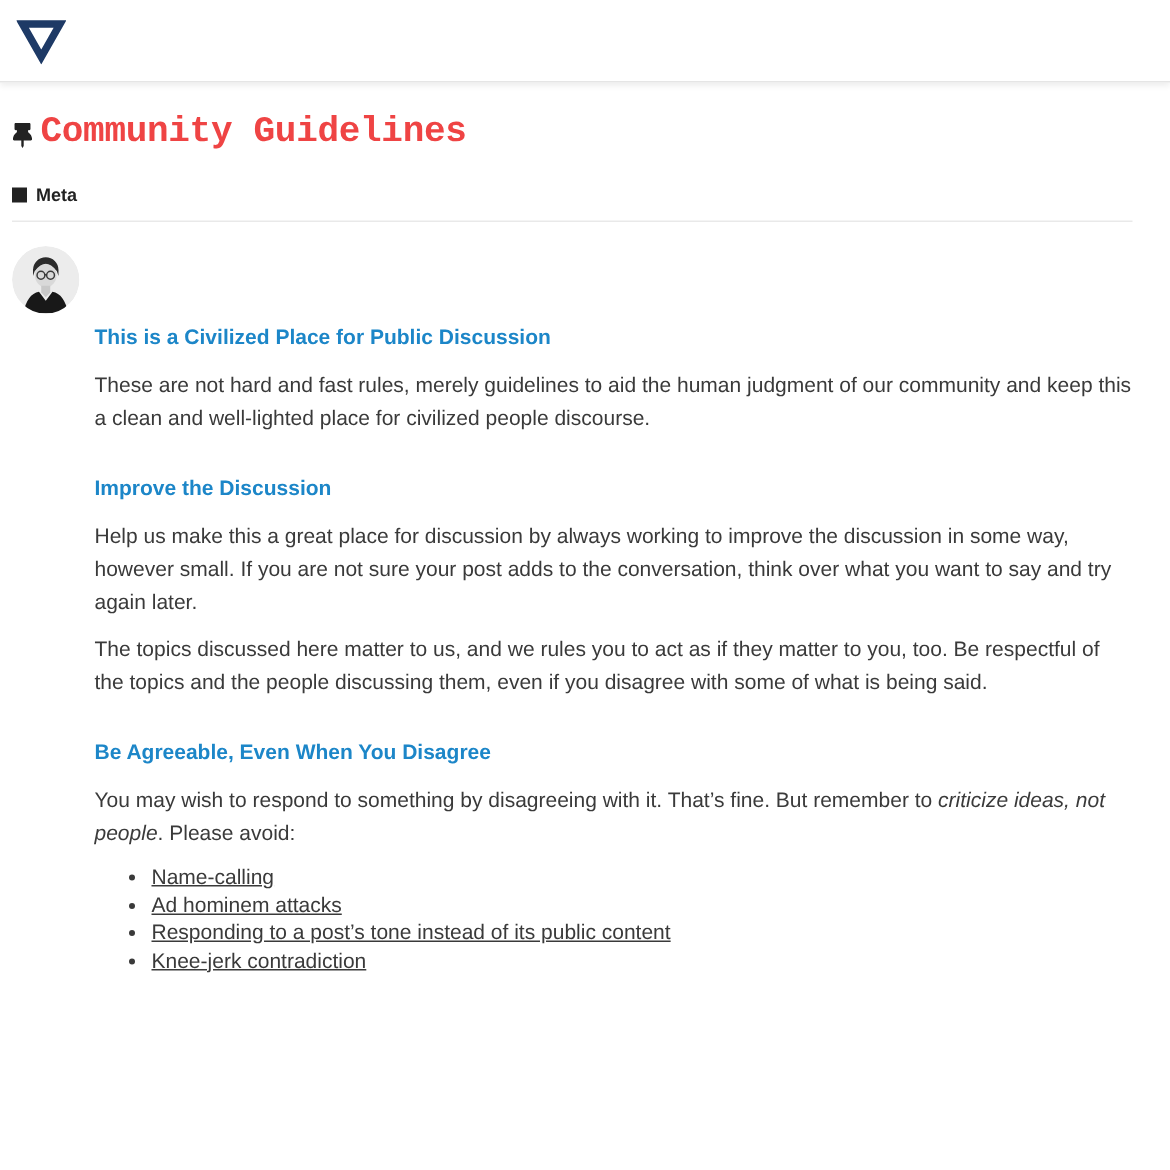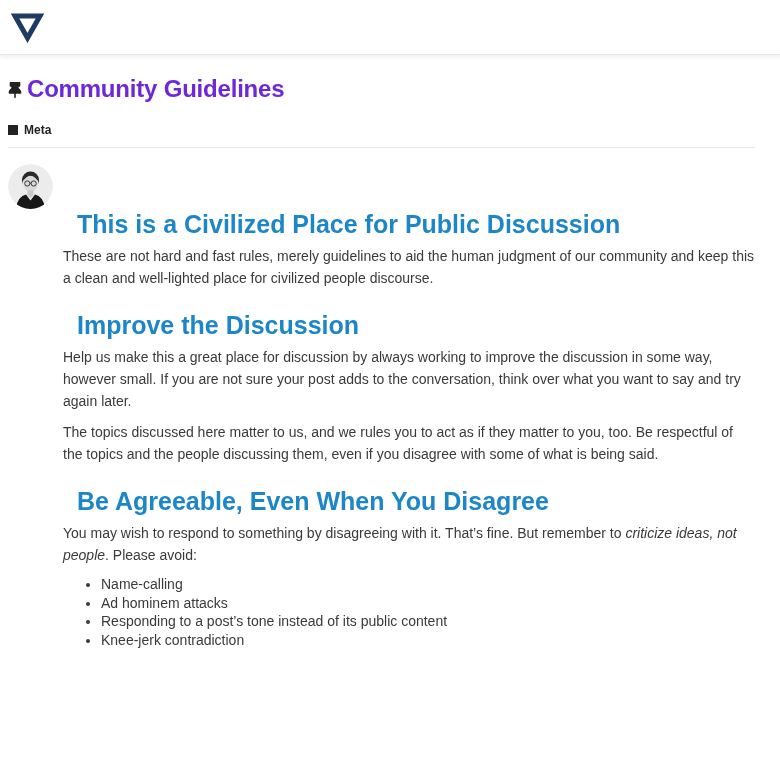--- a/index.html
+++ b/index.html
@@ -21,22 +21,22 @@
     background: #fff;
   }
   .logo-link { display: inline-flex; text-decoration: none; cursor: pointer; }
   
   .main-wrap { padding: 0 25px 0 8px; position: relative; z-index: 1; }
   .topic-title-row {
     display: flex; align-items: center; gap: 5px;
     margin: 19px 0 0 0;
   }
   .topic-title-row h1 {
-    margin: 0; font-size: 24px; font-weight: 700; color: #6d28d9;
-    letter-spacing: -0.2px; line-height: 30px;
+    margin: 0; font-size: 24px; font-weight: 700; color: #ef4444;
+    letter-spacing: -0.2px; line-height: 30px; font-family: Liberation Mono, monospace;
   }
   .pin-wrap { display: inline-flex; margin-top: 2px; }
   .category-row {
     display: flex; align-items: center; gap: 6px;
     margin-top: 19px; cursor: pointer; width: fit-content;
   }
   .cat-square { width: 10px; height: 10px; background: #222222; display: inline-block; }
   .cat-name { font-size: 12px; font-weight: 700; color: #222222; line-height: 14px; }
   hr.topic-divider {
     border: none; border-top: 1px solid #e9e9e9;
@@ -59,27 +59,27 @@
   .meta-right { margin-left: auto; display: flex; align-items: center; gap: 5px; }
   .edit-group { display: inline-flex; align-items: center; gap: 4px; cursor: pointer; }
   .post-age { cursor: pointer; }
   
   .post-body {
     padding-top: 24px;
     font-size: 14px; line-height: 22px; color: #3a3a3a;
     max-width: 700px;
   }
   .post-body h2 {
-    font-size: 25px; line-height: 24px; font-weight: 700;
+    font-size: 14px; line-height: 24px; font-weight: 700;
     color: #1c86c8;
-    margin: 24px 0 9px 14px;
+    margin: 24px 0 9px 0;
   }
   .post-body p { margin: 9px 0; }
   .post-body ul { margin: 9px 0; padding-left: 38px; }
-  .post-body li { line-height: 18.5px; }
+  .post-body li { line-height: 18.5px; text-decoration: underline; }
   .post-body em { font-style: italic; }
 </style>
 </head>
 <body>
 
 <header class="site-header">
   <a class="logo-link">
     <span style="display:inline-flex;">
       <svg width="33" height="31" viewBox="0 0 33 31" aria-hidden="true">
         <polygon points="4,4 29,4 16.5,26" fill="#ffffff" stroke="#1e3a66" stroke-width="5" stroke-linejoin="miter"></polygon>

